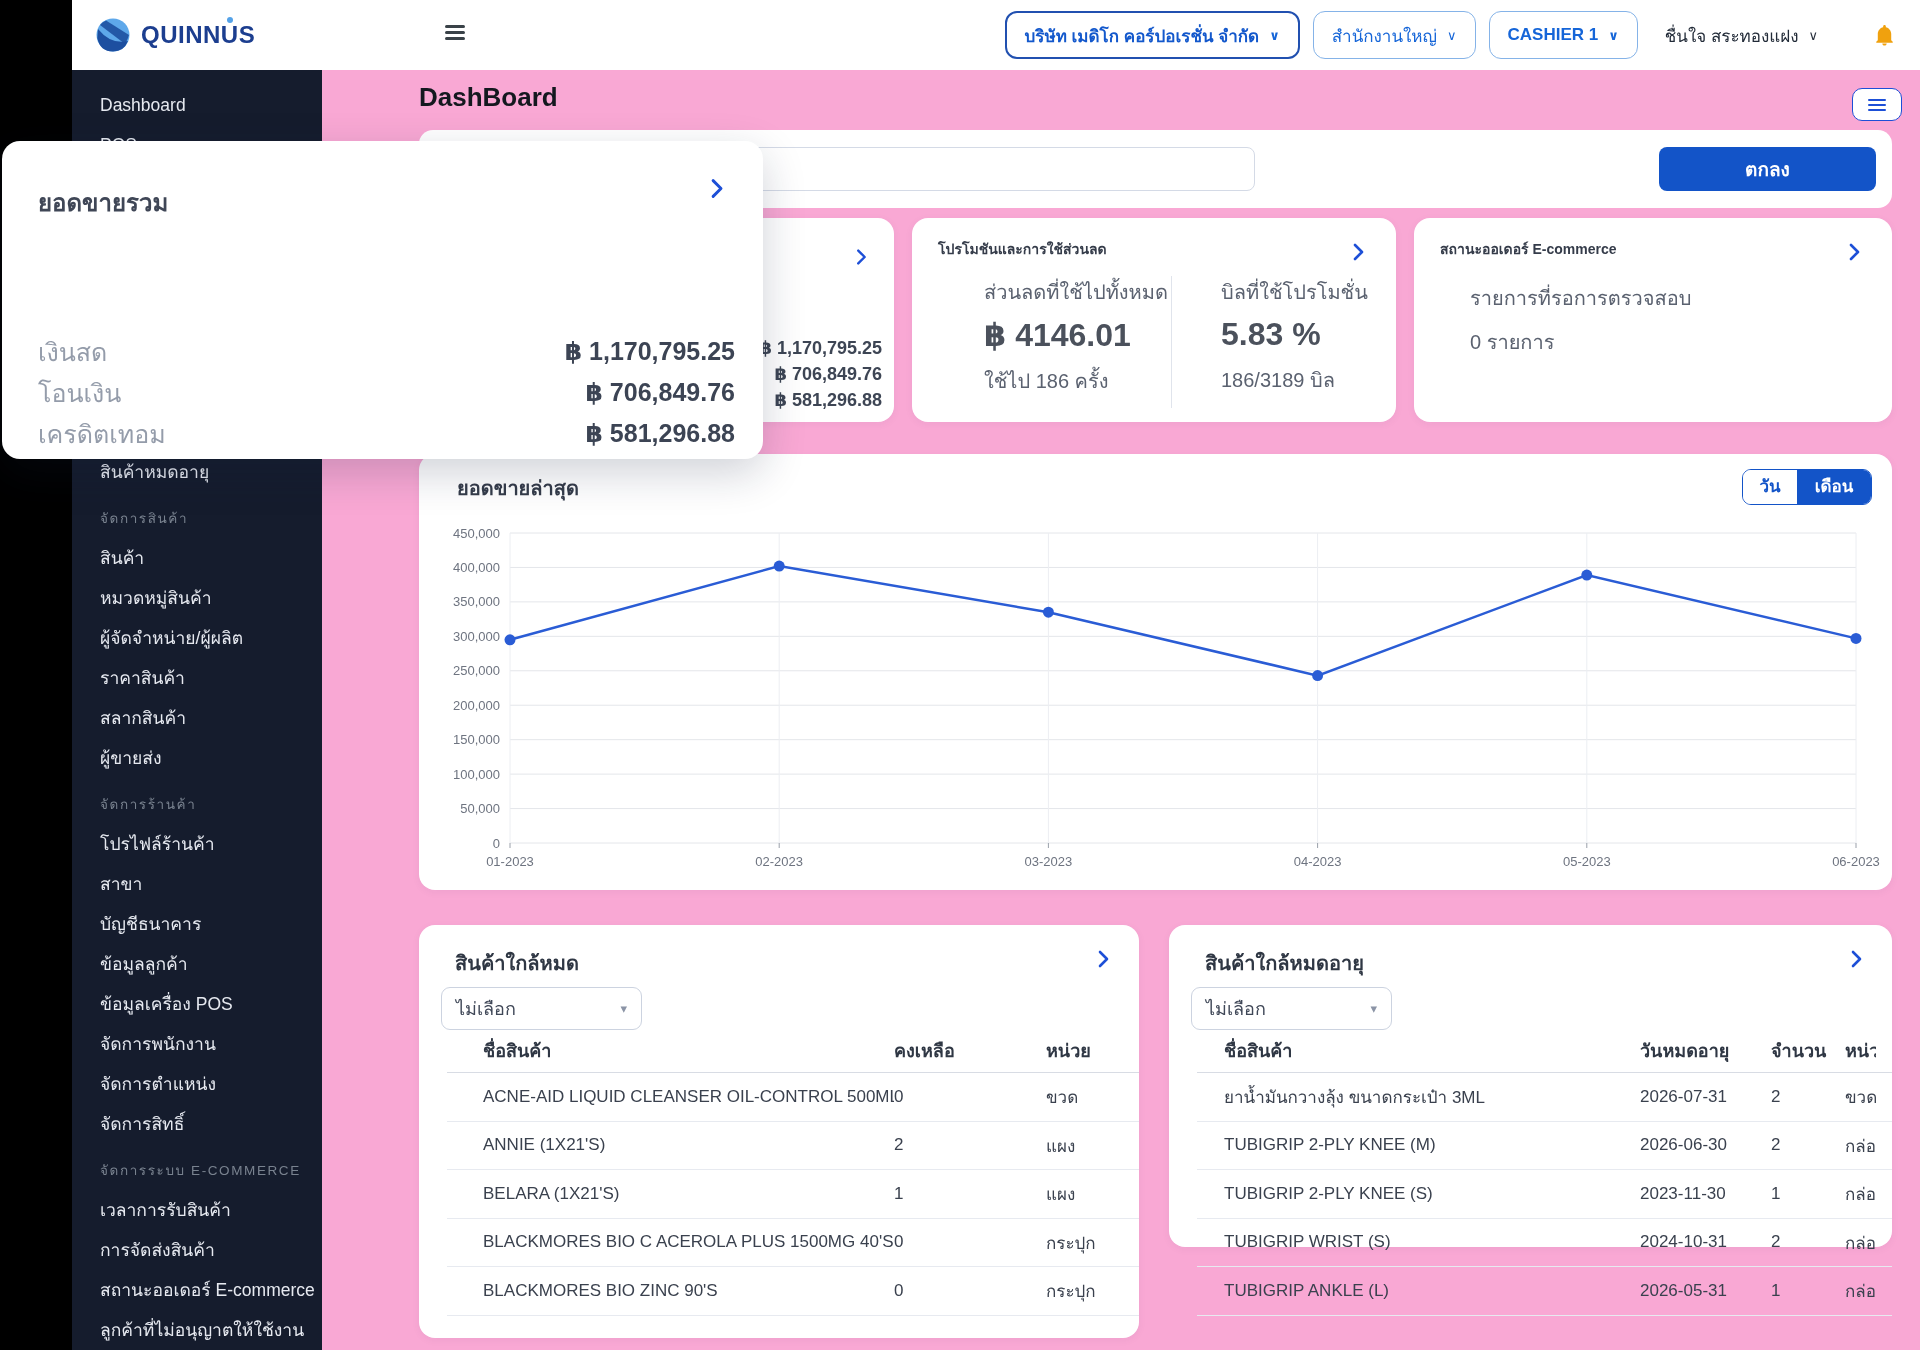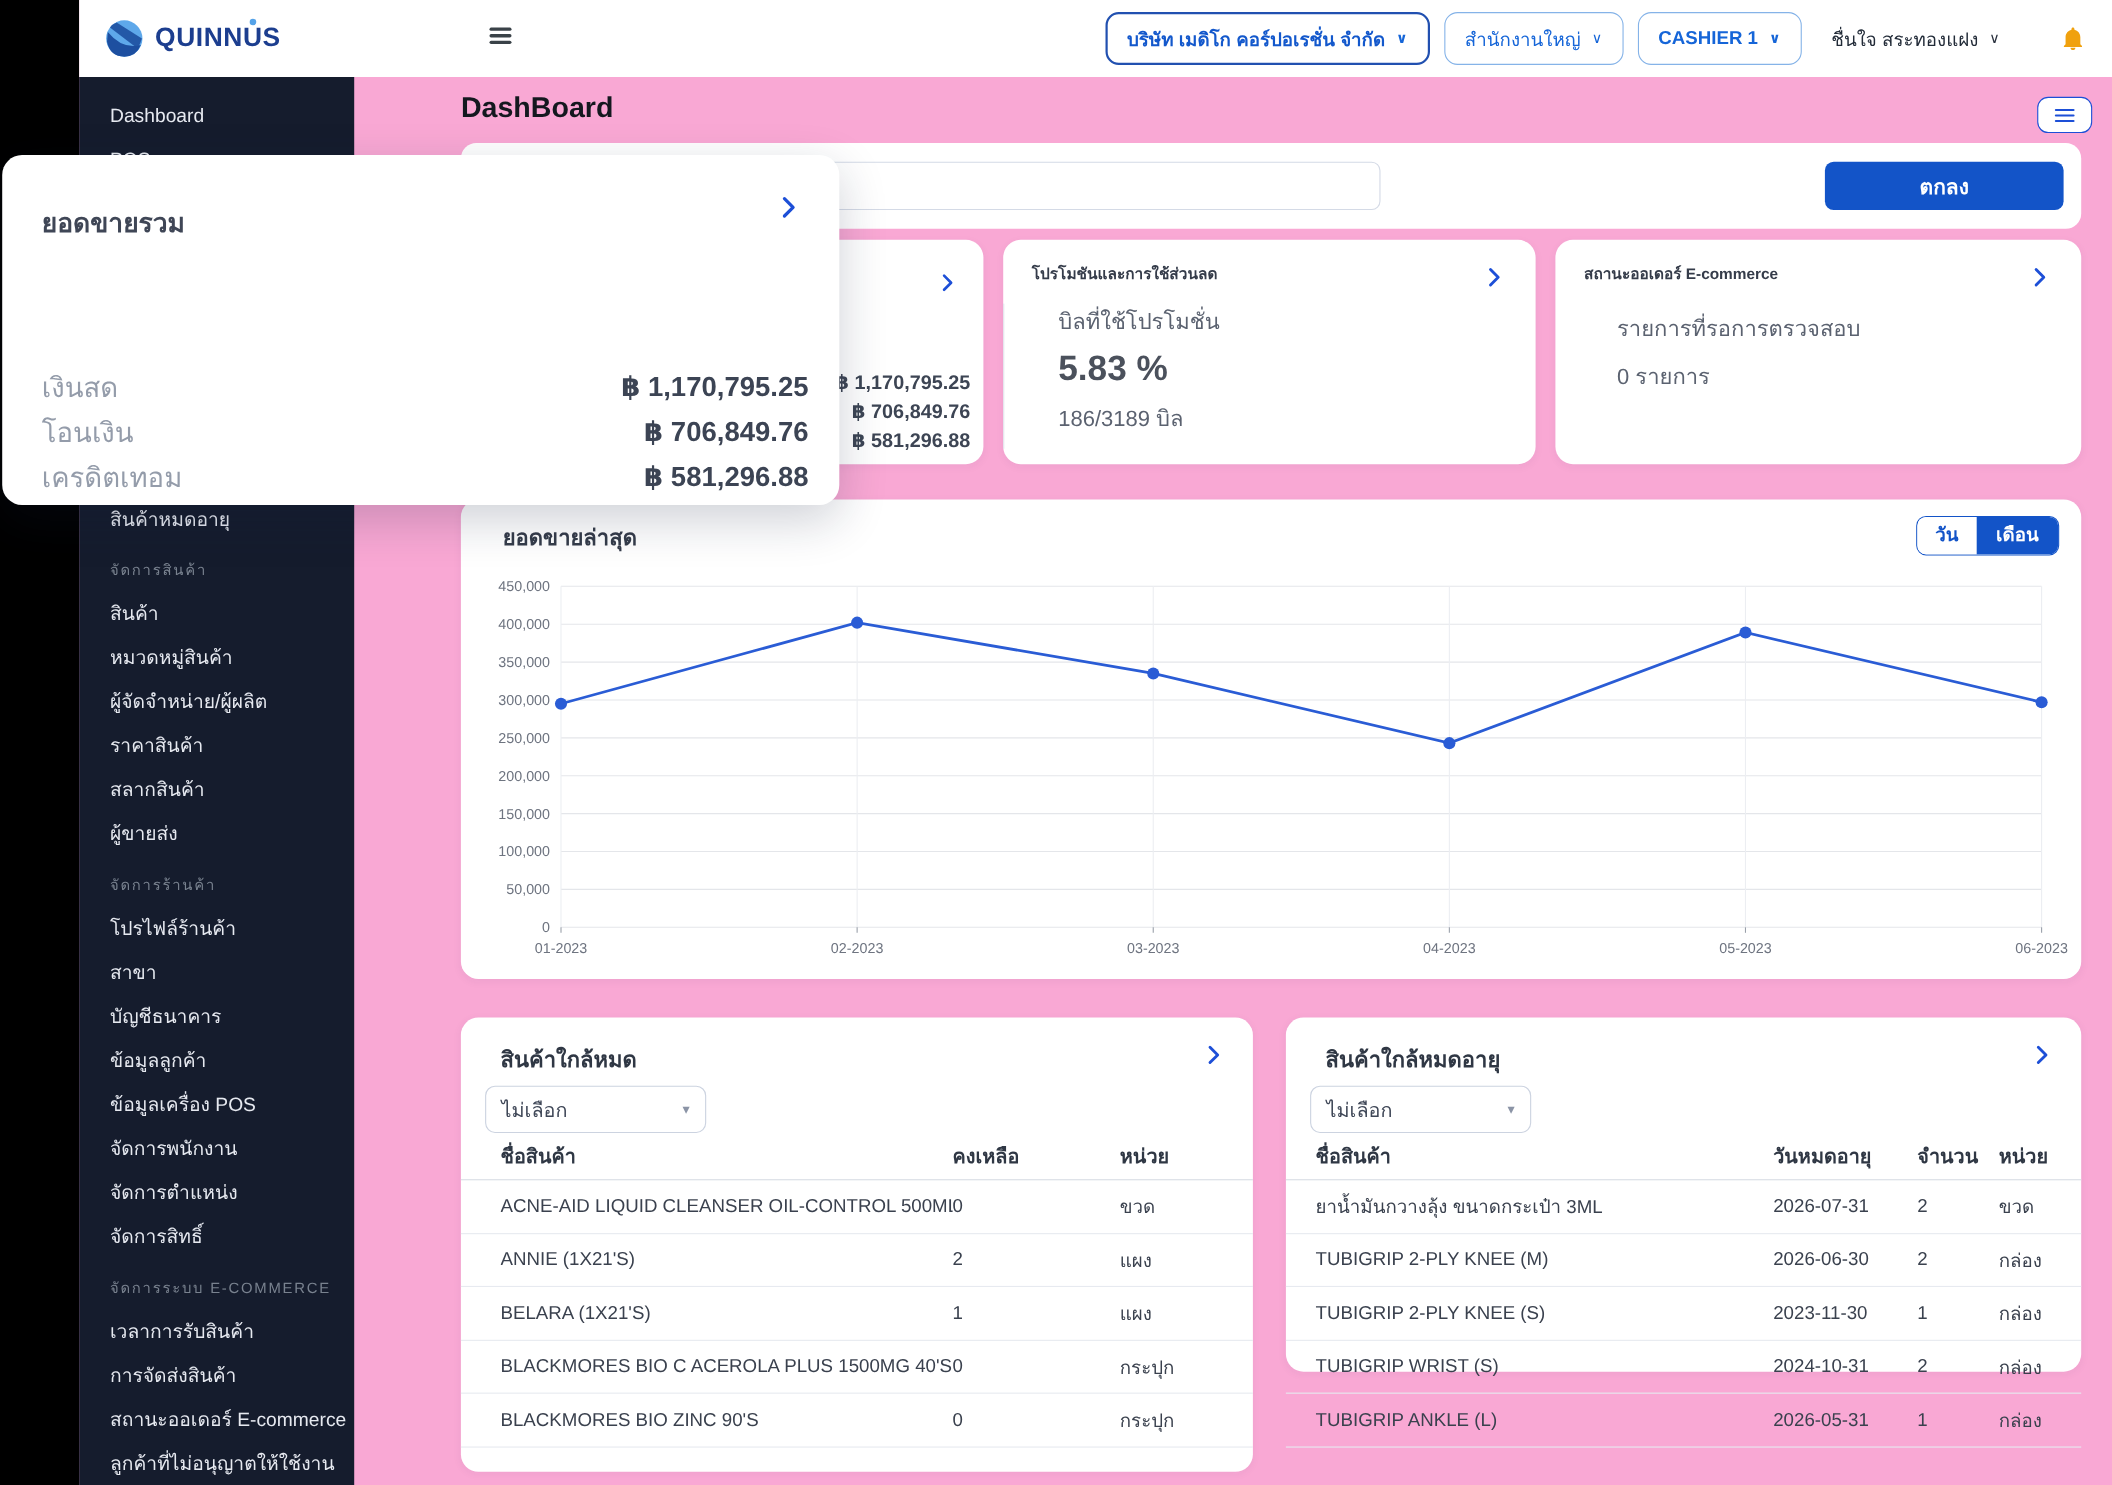--- a/index.html
+++ b/index.html
@@ -93,21 +93,21 @@
 
   
   .table-card.low { left:347px; top:925px; width:720px; height:413px; }
   .table-card.exp { left:1097px; top:925px; width:723px; height:322px; }
   .tc-title { position:absolute; left:36px; top:22px; font-size:20px; font-weight:bold; color:#2f3744; }
   .select { position:absolute; left:22px; top:62px; width:201px; height:43px; border:1px solid #ccd3e0;
     border-radius:9px; display:flex; align-items:center; padding:0 14px; cursor:pointer; background:#fff; }
   .select .sel-val { font-size:18px; color:#3f4757; flex:1; }
   .select .caret { font-size:13px; color:#8b94a6; }
   .card-table { position:absolute; left:0; right:0; top:103px; }
-  .tr { display:grid; align-items:center; border-bottom:1px solid #e7eaf0; }
+  .tr { display:grid; align-items:center; border-bottom:1px solid #e7eaf0;margin-left:28px; }
   .tr.head { height:45px; border-bottom:1px solid #d8dce4; }
   .tr.body-row { height:48.5px; }
   .grid-low { grid-template-columns:411px 152px 1fr; padding-left:36px; padding-right:20px; }
   .grid-exp { grid-template-columns:416px 131px 74px 1fr; padding-left:27px; padding-right:16px; }
   .th { font-size:18px; font-weight:bold; color:#2f3744; white-space:nowrap; overflow:hidden; }
   .td { font-size:17px; color:#3a414e; white-space:nowrap; overflow:hidden; }
 
   
   .overlay-card { position:absolute; left:2px; top:141px; width:761px; height:318px; background:#fff;
     border-radius:18px; box-shadow:0 14px 44px rgba(20,30,60,.20); z-index:50; }
@@ -211,20 +211,25 @@
     </section>
 
     <section class="card card2">
       <div class="card-title">โปรโมชันและการใช้ส่วนลด</div>
       <span class="chev" style="right:26px; top:22px;">
         <svg width="24" height="24" viewBox="0 0 24 24">
             <path d="M9 5l7 7-7 7" stroke="#1d4fd7" stroke-width="2.6" fill="none" stroke-linecap="round" stroke-linejoin="round"></path>
           </svg>
       </span>
       <div class="pc-cols">
+        <div class="pc-col a">
+          <div class="pc-label">ส่วนลดที่ใช้ไปทั้งหมด</div>
+          <div class="pc-value">฿ 4146.01</div>
+          <div class="pc-sub">ใช้ไป 186 ครั้ง</div>
+        </div>
         <div class="pc-col b">
           <div class="pc-label">บิลที่ใช้โปรโมชั่น</div>
           <div class="pc-value">5.83 %</div>
           <div class="pc-sub">186/3189 บิล</div>
         </div>
       </div>
     </section>
 
     <section class="card card3">
       <div class="card-title">สถานะออเดอร์ E-commerce</div>

